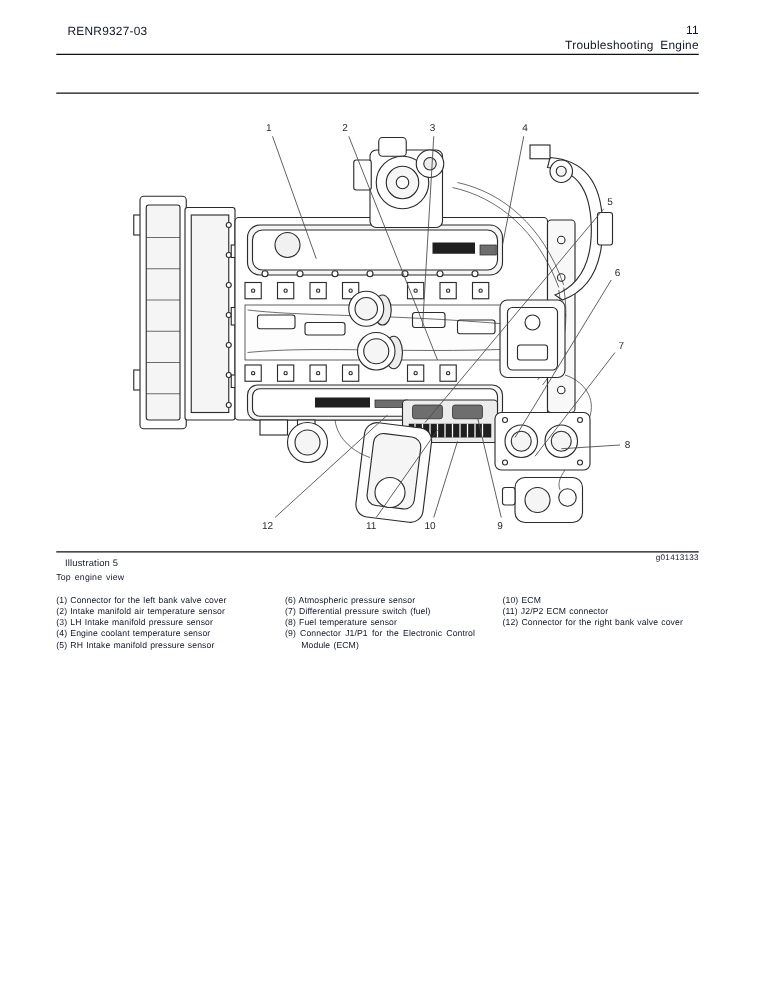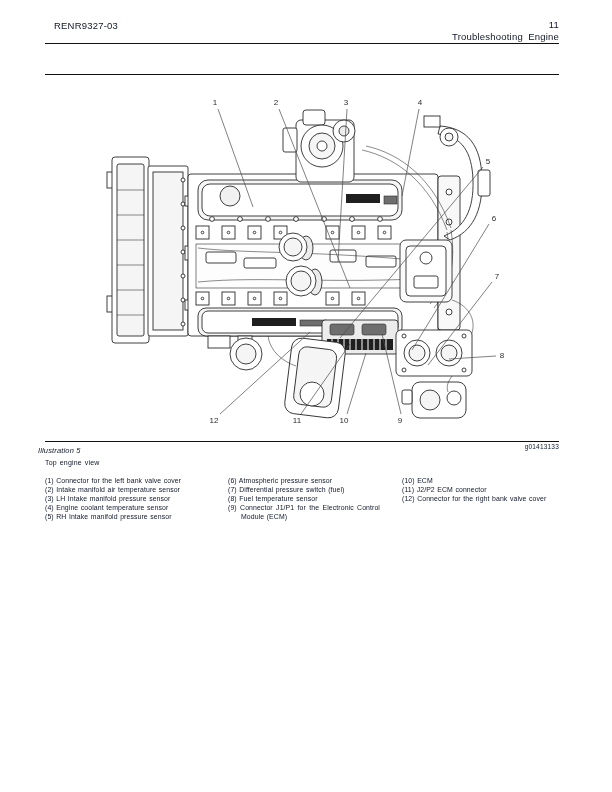--- a/index.html
+++ b/index.html
@@ -10,21 +10,21 @@
   }
   .rule{position:absolute;left:45px;width:514px;height:0;border-top:1px solid #111;}
   .rule-1{top:43px;}
   .rule-2{top:74px;}
   .rule-3{top:441px;}
   .doc-number{position:absolute;left:54px;top:20px;font-size:9.5px;letter-spacing:.2px;}
   .header-right{position:absolute;right:53px;top:19px;text-align:right;font-size:9.5px;line-height:11.5px;letter-spacing:.2px;word-spacing:2.5px;}
   .figure-svg{position:absolute;left:0;top:0;width:612px;height:440px;}
   .leader{stroke:#4a4a4a;stroke-width:.7;}
   .callout-num{font-family:"Liberation Sans",sans-serif;font-size:8px;fill:#2a2a2a;text-anchor:middle;}
-  .fig-caption{position:absolute;left:38px;top:446px;font-size:7.5px;letter-spacing:.15px;font-style:italic;}
+  .fig-caption{position:absolute;left:52px;top:446px;font-size:7.5px;letter-spacing:.15px;}
   .fig-id{position:absolute;right:53px;top:443px;font-size:6.5px;letter-spacing:.2px;}
   .fig-subcaption{position:absolute;left:45px;top:459px;font-size:7px;letter-spacing:.15px;word-spacing:1px;}
   .legend{position:absolute;left:0;top:476px;width:612px;font-size:6.9px;line-height:9px;letter-spacing:.1px;word-spacing:.5px;}
   .legend-col{position:absolute;top:0;}
   .legend-col-0{left:45px;width:178px;}
   .legend-col-1{left:228px;width:152px;}
   .legend-col-2{left:402px;width:168px;}
   .legend-item{padding-left:13px;text-indent:-13px;text-align:justify;}
   .legend-col-2 .legend-item{padding-left:17px;text-indent:-17px;}
   

